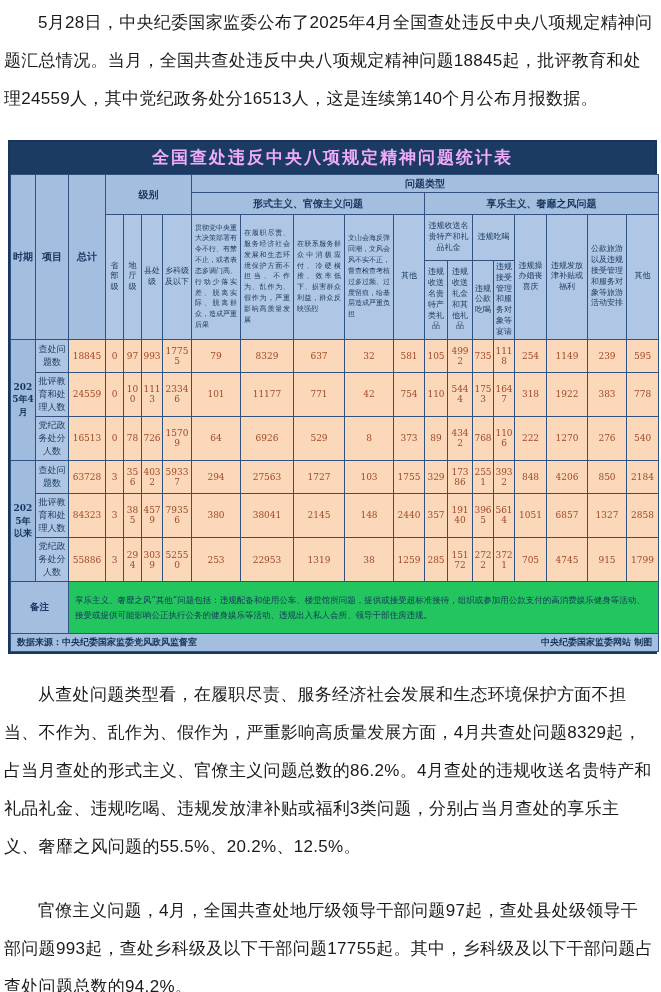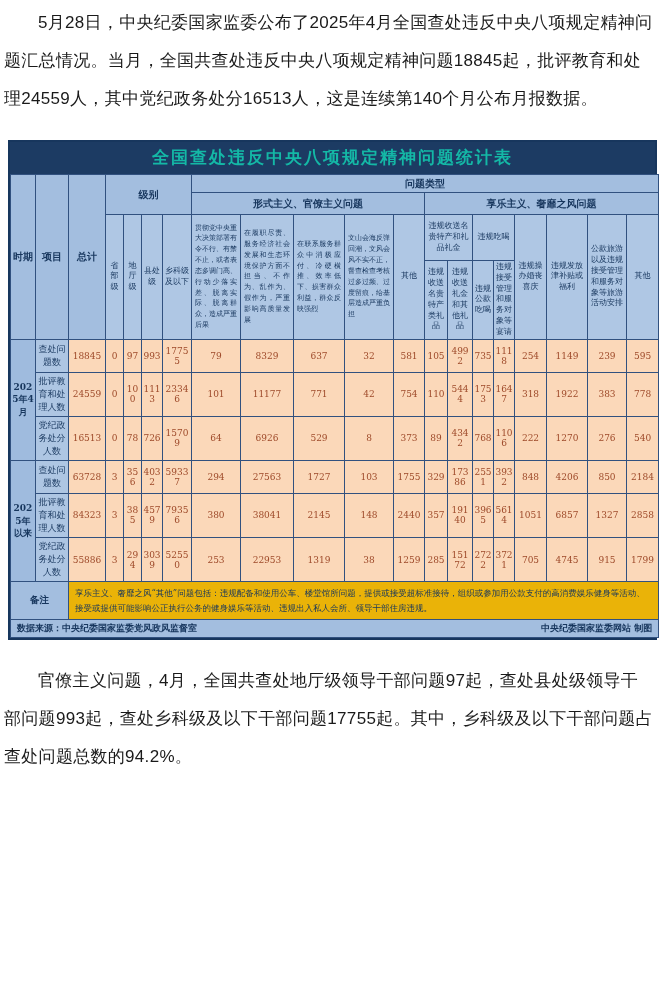--- a/index.html
+++ b/index.html
@@ -21,21 +21,21 @@
 
   
   .tbl-wrap{
     margin:22px 0 22px 4px;
     width:645px;
     border:2px solid #17365D;
     font-family:"DejaVu Serif", serif;
   }
   .tbl-title{
     background:#1C3B63;
-    color:#14b8a6;
+    color:#f0abfc;
     font-size:17px;
     font-weight:bold;
     text-align:center;
     padding:4px 0 5px 0;
     letter-spacing:2px;
   }
   table.tbl{
     border-collapse:collapse;
     table-layout:fixed;
     width:100%;
@@ -88,26 +88,26 @@
     color:#9E4A2A;
     font-size:9px;
   }
   .tbl td.remark-label{
     background:#A3BEDF;
     color:#17365D;
     font-size:9.5px;
     font-weight:bold;
   }
   .tbl td.remark-body{
-    background:#eab308;
+    background:#22c55e;
     color:#17365D;
     font-size:8.5px;
     line-height:1.7;
     text-align:left;
-    padding:4px 6px;
+    padding:11px 6px;
   }
   .tbl td.src-row{
     background:#A3BEDF;
     padding:2px 6px;
   }
   .src-flex{
     display:flex;
     justify-content:space-between;
     align-items:center;
     color:#17365D;
@@ -331,16 +331,17 @@
             <div class="src-flex">
               <span>数据来源：中央纪委国家监委党风政风监督室</span>
               <span>中央纪委国家监委网站 制图</span>
             </div>
           </td>
         </tr>
       </tfoot>
     </table>
   </div>
 
+  <p class="body-text">从查处问题类型看，在履职尽责、服务经济社会发展和生态环境保护方面不担当、不作为、乱作为、假作为，严重影响高质量发展方面，4月共查处问题8329起，占当月查处的形式主义、官僚主义问题总数的86.2%。4月查处的违规收送名贵特产和礼品礼金、违规吃喝、违规发放津补贴或福利3类问题，分别占当月查处的享乐主义、奢靡之风问题的55.5%、20.2%、12.5%。</p>
 
   <p class="body-text">官僚主义问题，4月，全国共查处地厅级领导干部问题97起，查处县处级领导干部问题993起，查处乡科级及以下干部问题17755起。其中，乡科级及以下干部问题占查处问题总数的94.2%。</p>
 
 </div>
 
 </body></html>

